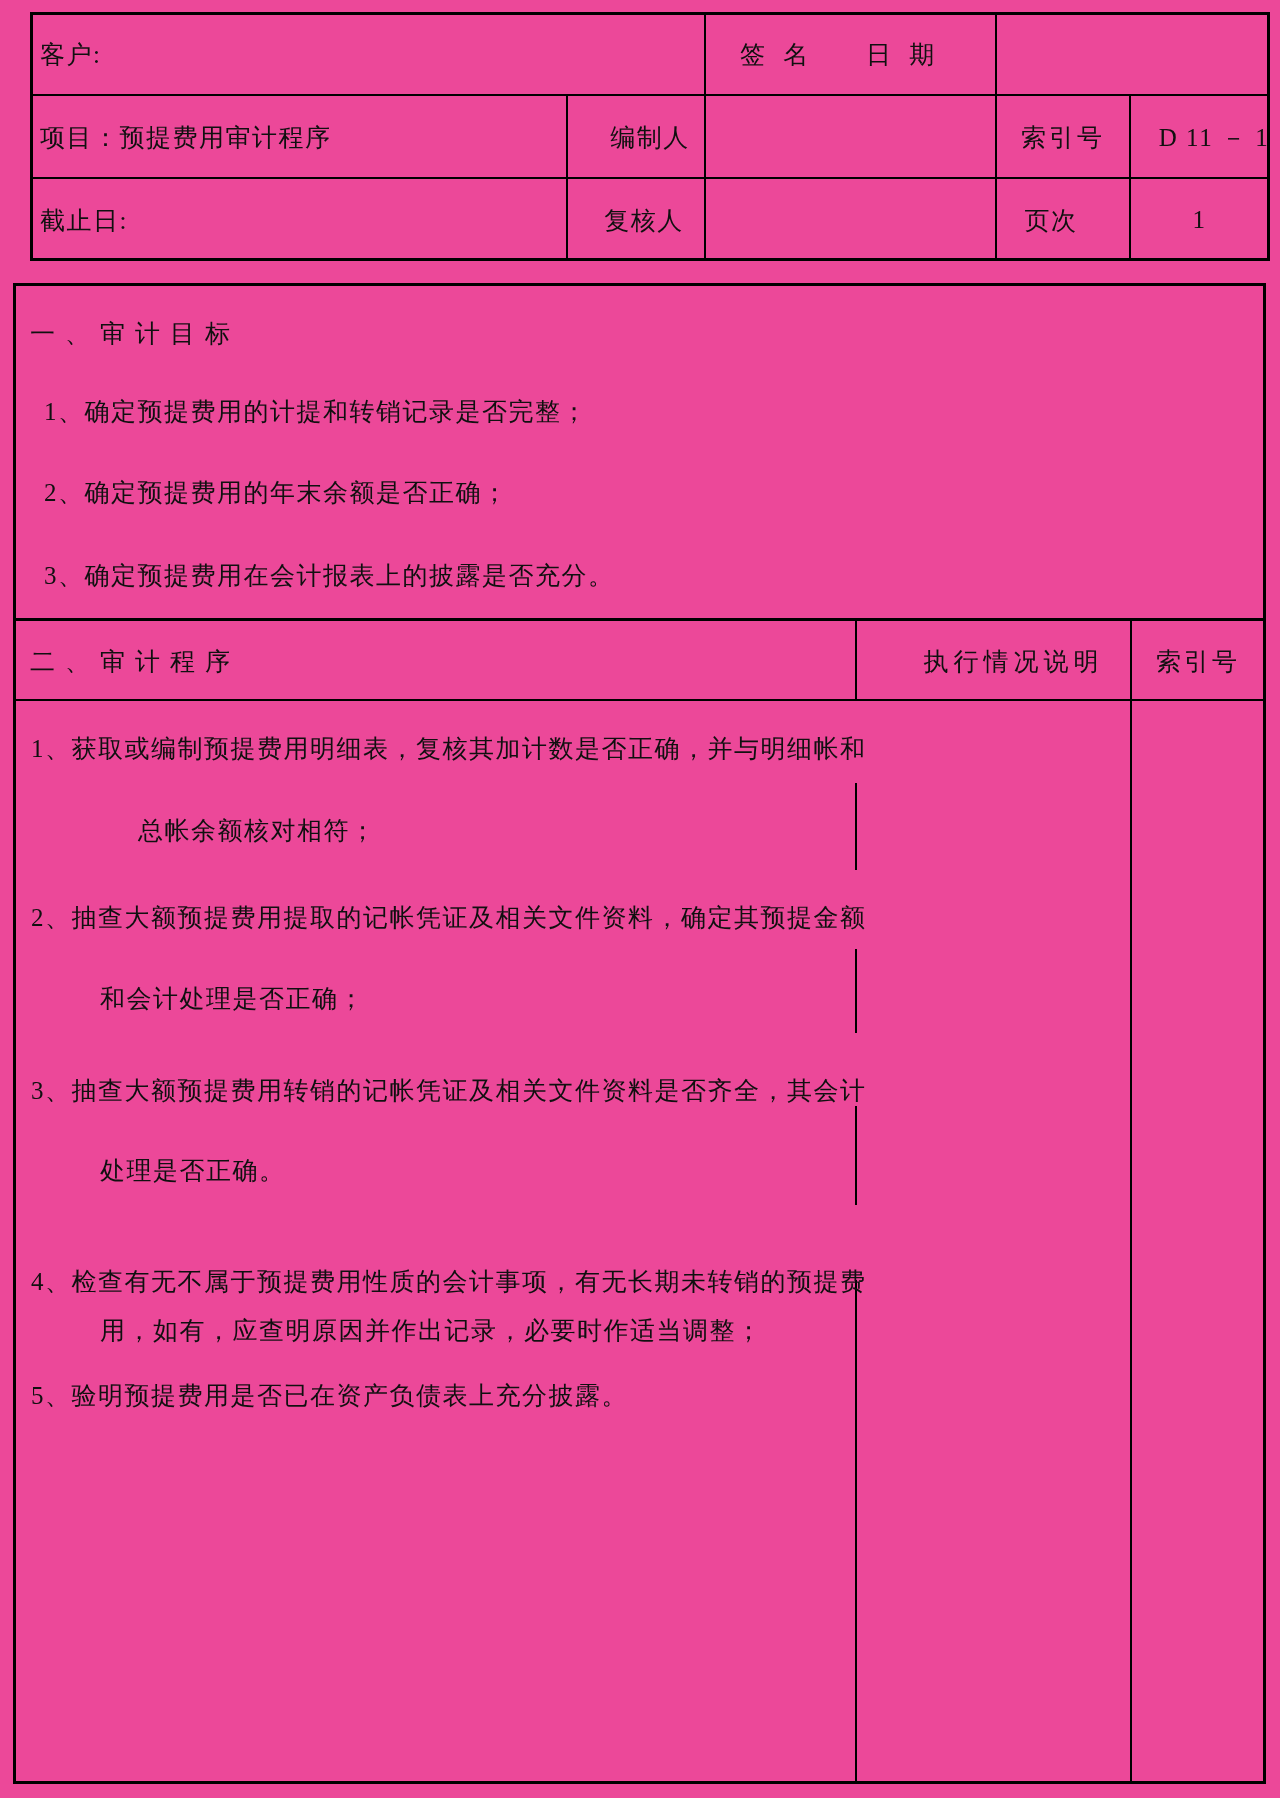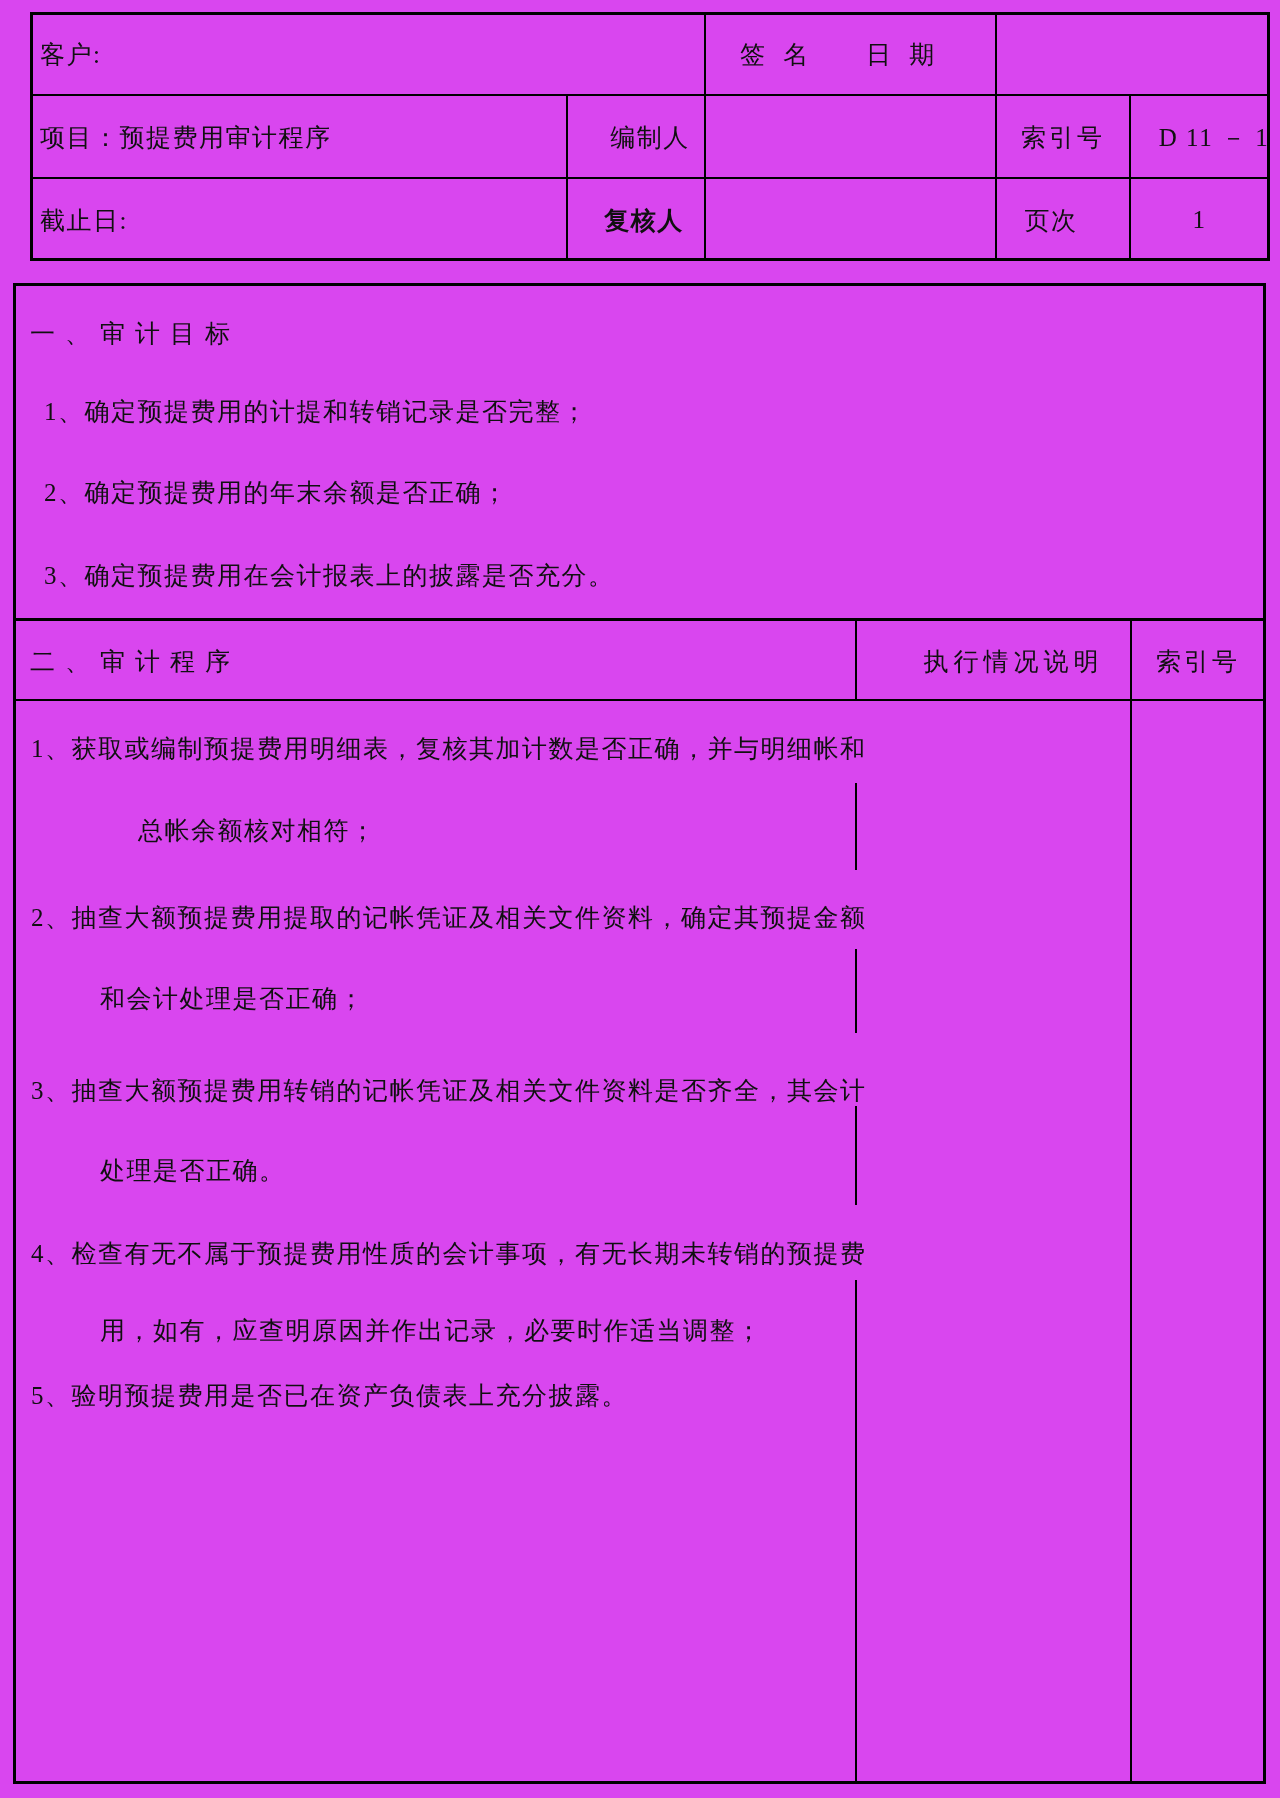--- a/index.html
+++ b/index.html
@@ -1,21 +1,21 @@
 <!DOCTYPE html>
 <html><head>
 <meta charset="utf-8">
 <style>
   * { box-sizing: border-box; margin: 0; padding: 0; }
   html,body { background:#ffffff; }
   .page {
     position: relative;
     width: 1280px;
     height: 1798px;
-    background: #d946ef;
+    background: #ec4899;
     font-family: "Liberation Serif", "DejaVu Serif", serif;
     font-size: 25px;
     color: #101010;
     overflow: hidden;
   }
   .box  { position:absolute; border:3px solid #000; }
   .hline,.vline { position:absolute; background:#000; }
   .lbl  { position:absolute; transform:translateY(-50%); white-space:nowrap; letter-spacing:1.5px; }
   .ctr  { text-align:center; }
   .ls10 { letter-spacing:10px; }
@@ -40,21 +40,21 @@
   <div class="lbl" style="left:40px; top:54px;">客户:</div>
   <div class="lbl ls6" style="left:740px; top:54px;">签 名</div>
   <div class="lbl ls6" style="left:866px; top:54px;">日 期</div>
 
   <div class="lbl" style="left:40px; top:137px;">项目：预提费用审计程序</div>
   <div class="lbl ctr" style="left:566px; width:168px; top:137px;">编制人</div>
   <div class="lbl ctr ls3" style="left:995px; width:136px; top:137px;">索引号</div>
   <div class="lbl ctr" style="left:1129px; width:170px; top:137px;">D 11 － 1</div>
 
   <div class="lbl" style="left:40px; top:220px;">截止日:</div>
-  <div class="lbl ctr" style="left:566px; width:156px; top:220px;font-weight:bold;">复核人</div>
+  <div class="lbl ctr" style="left:566px; width:156px; top:220px;">复核人</div>
   <div class="lbl ctr" style="left:995px; width:112px; top:220px;">页次</div>
   <div class="lbl ctr" style="left:1129px; width:141px; top:220px;">1</div>
 
   <div class="box" style="left:13px; top:283px; width:1253px; height:1501px;"></div>
 
   <div class="hline" style="left:13px; top:618px; width:1253px; height:3px;"></div>
   <div class="hline" style="left:13px; top:699px; width:1253px; height:2px;"></div>
 
   <div class="vline" style="left:1130px; top:618px; width:2px; height:1166px;"></div>
 
@@ -88,21 +88,21 @@
   <div class="lbl" style="left:31px; top:917px;">
     <span>2、</span><span>抽查大额预提费用提取的记帐凭证及相关文件资料，确定其预提金额</span>
   </div>
   <div class="lbl" style="left:100px; top:998px;">和会计处理是否正确；</div>
 
   <div class="lbl" style="left:31px; top:1090px;">
     <span>3、</span><span>抽查大额预提费用转销的记帐凭证及相关文件资料是否齐全，其会计</span>
   </div>
   <div class="lbl" style="left:100px; top:1170px;">处理是否正确。</div>
 
-  <div class="lbl" style="left:31px; top:1253px;">
+  <div class="lbl" style="left:31px; top:1281px;">
     <span>4、</span><span>检查有无不属于预提费用性质的会计事项，有无长期未转销的预提费</span>
   </div>
   <div class="lbl" style="left:100px; top:1330px;">用，如有，应查明原因并作出记录，必要时作适当调整；</div>
 
   <div class="lbl" style="left:31px; top:1395px;">
     <span>5、</span><span>验明预提费用是否已在资产负债表上充分披露。</span>
   </div>
 
 </div>
 

